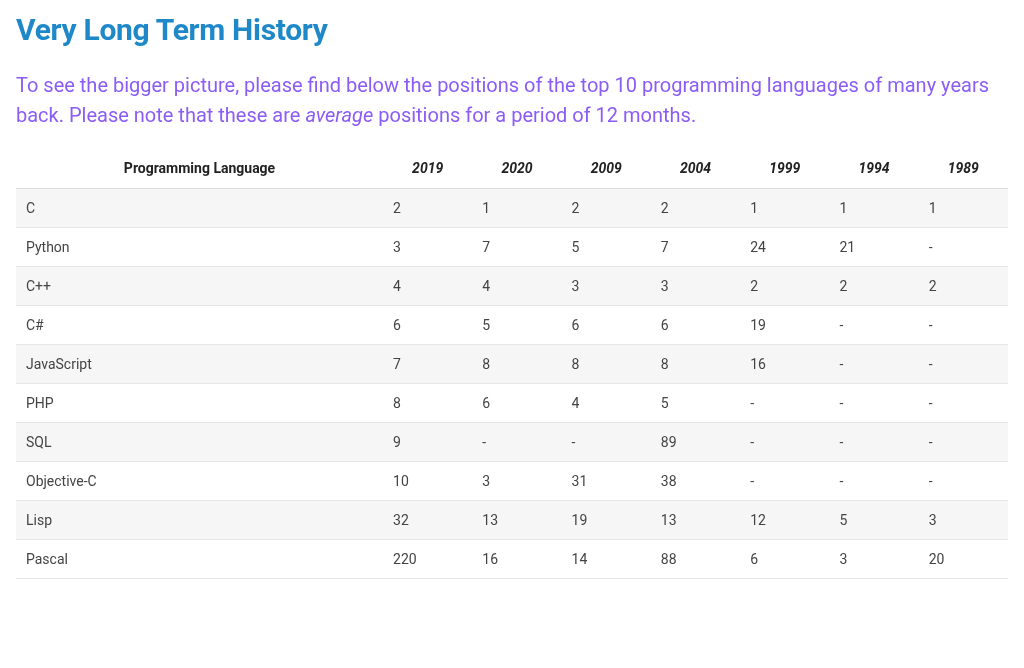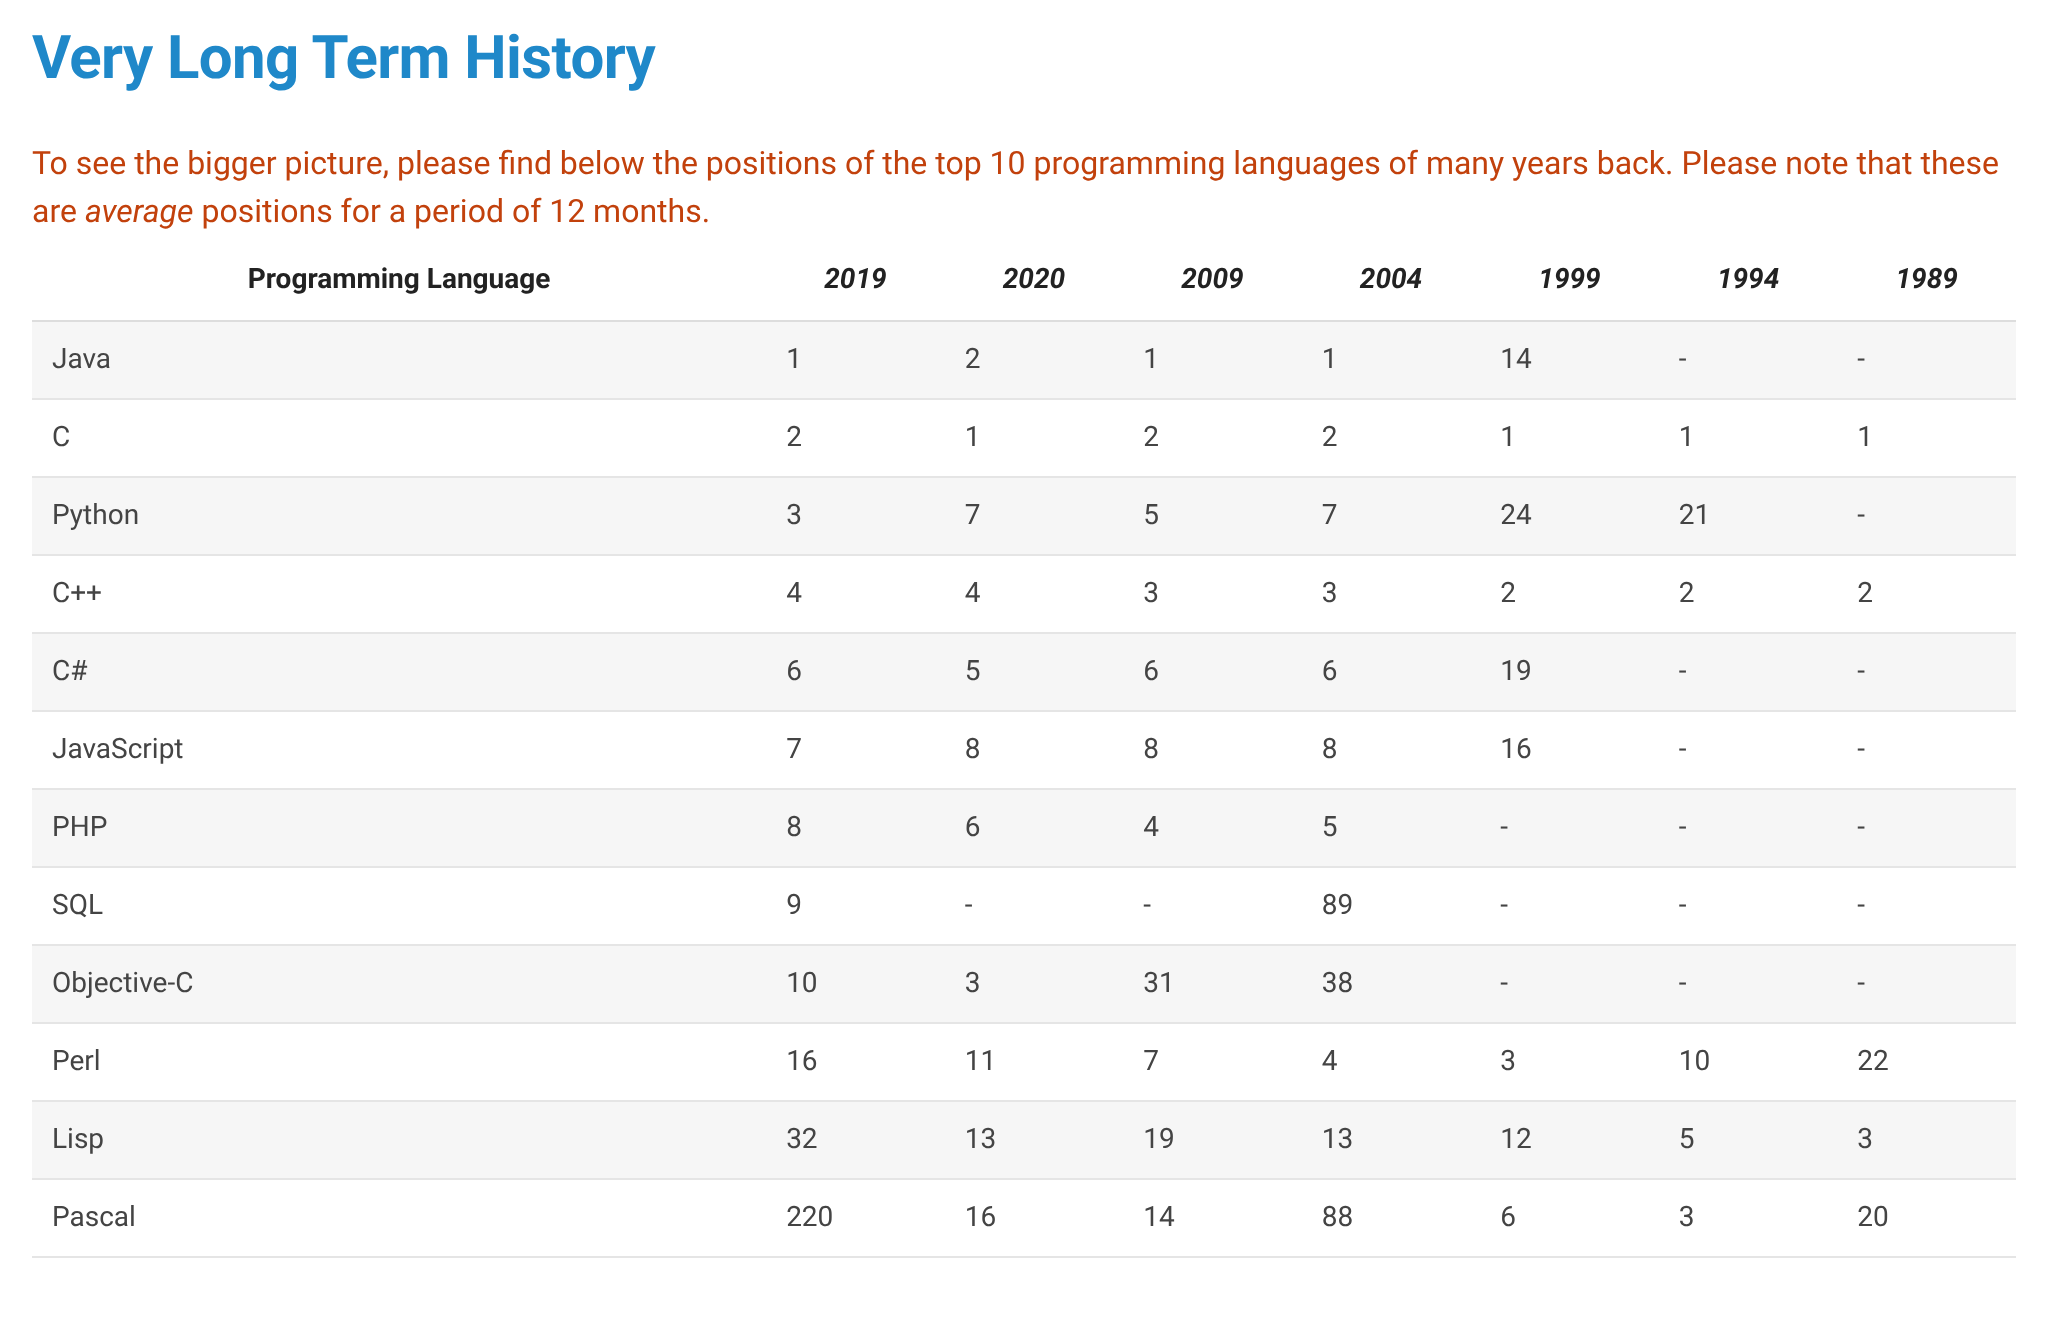--- a/index.html
+++ b/index.html
@@ -15,24 +15,24 @@
       width: 1024px;
     }
     h1.title {
       color: #1f88c9;
       font-size: 30px;
       font-weight: 700;
       margin-bottom: 23px;
       letter-spacing: -0.3px;
     }
     p.intro {
-      color: #c2410c;
-      font-size: 16px;
+      color: #8b5cf6;
+      font-size: 20px;
       line-height: 1.5;
-      margin-bottom: 2px;
+      margin-bottom: 18px;
     }
     p.intro .emph {
       font-style: italic;
     }
     table {
       width: 100%;
       border-collapse: collapse;
       font-size: 14px;
       color: #444;
     }
@@ -78,30 +78,20 @@
         <th>2019</th>
         <th>2020</th>
         <th>2009</th>
         <th>2004</th>
         <th>1999</th>
         <th>1994</th>
         <th>1989</th>
       </tr>
   </thead>
   <tbody id="table-body">
-      <tr>
-        <td>Java</td>
-        <td>1</td>
-        <td>2</td>
-        <td>1</td>
-        <td>1</td>
-        <td>14</td>
-        <td>-</td>
-        <td>-</td>
-      </tr>
       <tr>
         <td>C</td>
         <td>2</td>
         <td>1</td>
         <td>2</td>
         <td>2</td>
         <td>1</td>
         <td>1</td>
         <td>1</td>
       </tr>
@@ -169,30 +159,20 @@
         <td>Objective-C</td>
         <td>10</td>
         <td>3</td>
         <td>31</td>
         <td>38</td>
         <td>-</td>
         <td>-</td>
         <td>-</td>
       </tr>
       <tr>
-        <td>Perl</td>
-        <td>16</td>
-        <td>11</td>
-        <td>7</td>
-        <td>4</td>
-        <td>3</td>
-        <td>10</td>
-        <td>22</td>
-      </tr>
-      <tr>
         <td>Lisp</td>
         <td>32</td>
         <td>13</td>
         <td>19</td>
         <td>13</td>
         <td>12</td>
         <td>5</td>
         <td>3</td>
       </tr>
       <tr>

